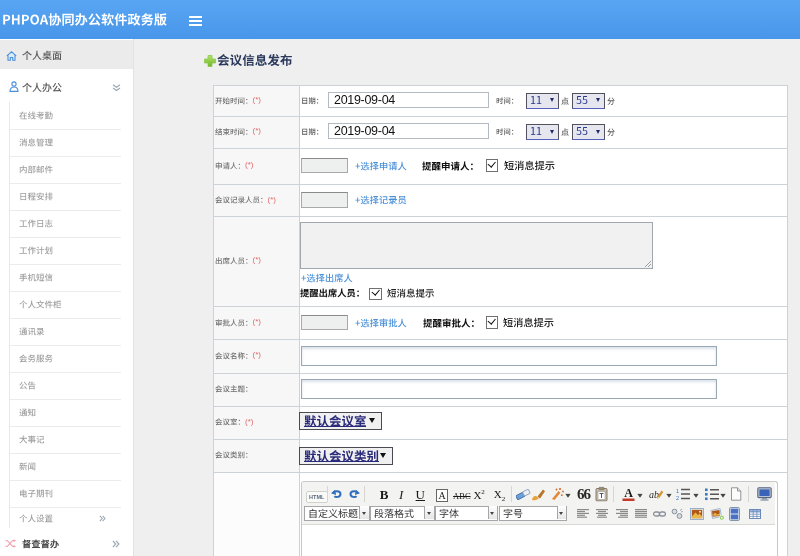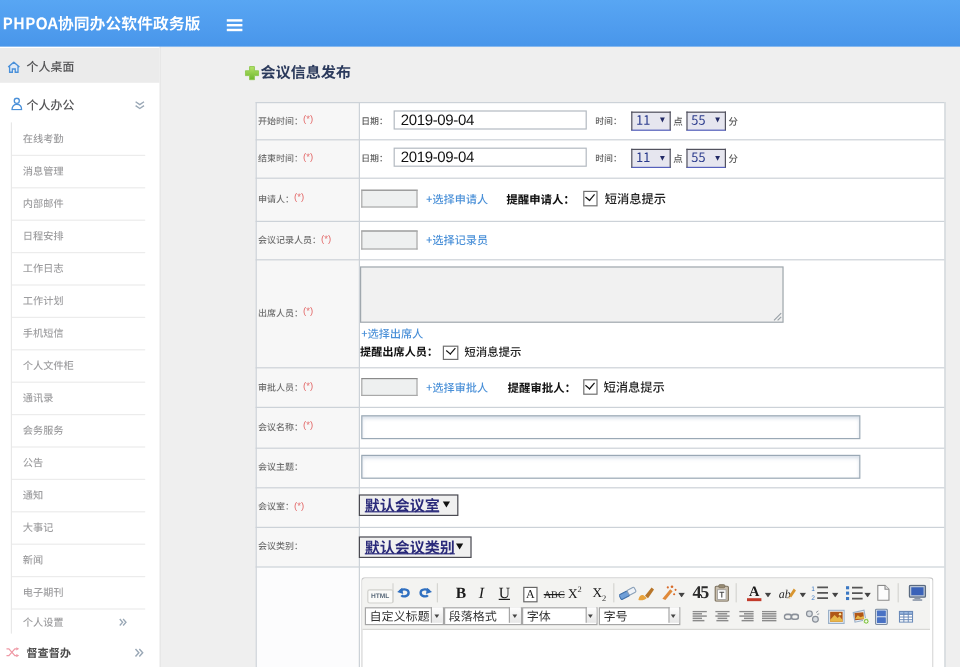--- a/index.html
+++ b/index.html
@@ -322,21 +322,21 @@
       <g fill="#d86a28">
         <circle cx="10" cy="2" r="1.1"></circle>
         <circle cx="13" cy="4.5" r="0.9"></circle>
         <circle cx="11.8" cy="8.2" r="0.9"></circle>
         <circle cx="6.5" cy="2.5" r="0.9"></circle>
       </g>
     </svg></div>
 <div class="abs" style="left:565px;top:495.5px;line-height:0;transform:translateY(-50%);"><svg width="6" height="4.5" viewBox="0 0 6 4.5">
       <path d="M0.3 0.3 L3 4.2 L5.7 0.3 Z" fill="#444"></path>
     </svg></div>
-<div class="abs" style="left:577px;top:493.5px;transform:translateY(-50%);line-height:1;white-space:nowrap;"><span style="font-family:'Liberation Serif', serif;font-size:15px;font-weight:bold;color:#2a2a2a;letter-spacing:-1px;">45</span></div>
+<div class="abs" style="left:577px;top:493.5px;transform:translateY(-50%);line-height:1;white-space:nowrap;"><span style="font-family:'Liberation Serif', serif;font-size:15px;font-weight:bold;color:#2a2a2a;letter-spacing:-1px;">66</span></div>
 <div class="abs" style="left:595px;top:493.5px;line-height:0;transform:translateY(-50%);"><svg width="13" height="15" viewBox="0 0 13 15">
       <rect x="1" y="2" width="11" height="12.5" rx="1" fill="#c9bfae" stroke="#7a6f5c" stroke-width="0.9"></rect>
       <rect x="4" y="0.7" width="5" height="2.6" rx="0.8" fill="#988c74" stroke="#7a6f5c" stroke-width="0.7"></rect>
       <rect x="3" y="5" width="7" height="8" fill="#fff" stroke="#999" stroke-width="0.6"></rect>
       <path d="M4.5 7 H8.5 M6.5 7 V11.5" stroke="#444" stroke-width="0.9"></path>
     </svg></div>
 <div class="abs" style="left:613px;top:486.0px;width:1px;height:16px;background:#d5d5d1;"></div>
 <div class="abs" style="left:622px;top:493.5px;line-height:0;transform:translateY(-50%);"><svg width="13" height="15" viewBox="0 0 13 15">
       <text x="6.5" y="10.5" text-anchor="middle" font-size="12" font-weight="bold" fill="#1a1a1a" font-family="Liberation Serif">A</text>
       <rect x="0.5" y="12" width="12" height="2.5" fill="#c23a2a"></rect>

